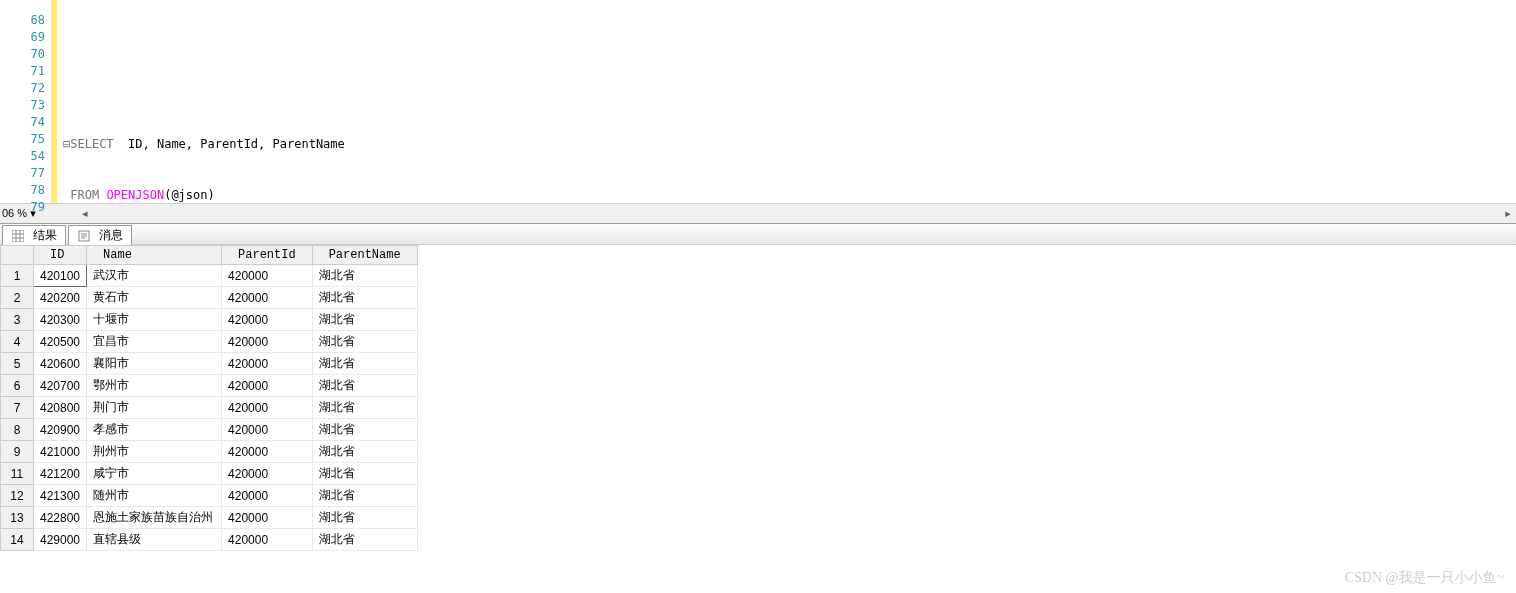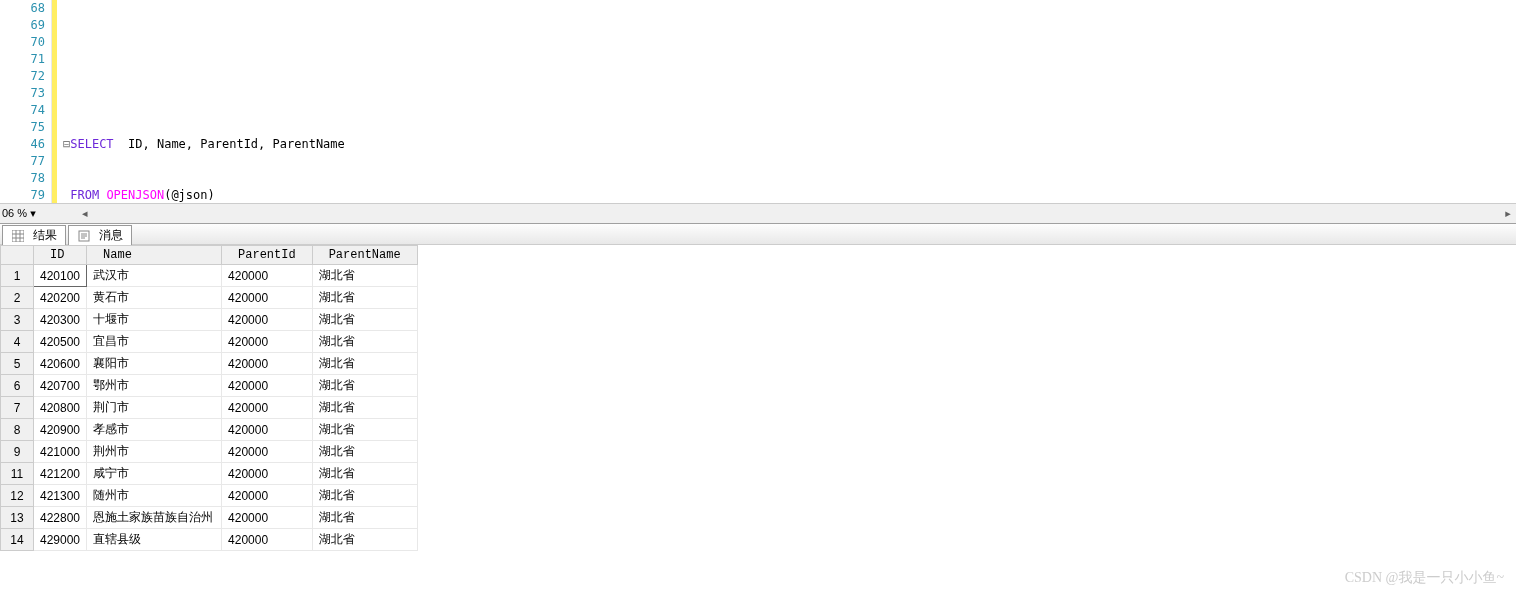--- a/index.html
+++ b/index.html
@@ -1,23 +1,23 @@
 <!DOCTYPE html>
 <html><head>
 <meta charset="utf-8">
 <style>
 * { margin: 0; padding: 0; box-sizing: border-box; }
 body { font-family: "Microsoft YaHei", SimSun, Arial, sans-serif; font-size: 12px; background: #fff; color: #000; position: relative; width: 1516px; height: 593px; overflow: hidden; }
 .editor-area { display: flex; height: 203px; background: #fff; }
-.gutter { width: 52px; background: #fff; border-right: 1px solid #e8e8e8; text-align: right; padding-right: 6px; color: #2b91af; font-family: Consolas, monospace; font-size: 12px; line-height: 17px; padding-top: 0; }
+.gutter { width: 52px; background: #fff; border-right: 1px solid #e8e8e8; text-align: right; padding-right: 6px; color: #2b91af; font-family: Consolas, monospace; font-size: 12px; line-height: 17px; padding-top: 12px; }
 .gutter div { height: 17px; }
 .yellow-bar { width: 5px; background: #ffee62; margin-left: 0; }
 .code-area { flex: 1; font-family: "NSimSun", Consolas, monospace; font-size: 12px; line-height: 17px; padding-left: 6px; white-space: pre; overflow: hidden; position: relative; }
 .code-area .line { height: 17px; }
-.kw { color: #6d28d9; }
+.kw { color: #737373; }
 .fn { color: #ff00ff; }
 .gray { color: #808080; }
 .zoom-bar { height: 20px; border-top: 1px solid #ccc; background: #f0f0f0; display: flex; align-items: center; font-size: 11px; color: #000; padding-left: 2px; gap: 31px; }
 .scroll-track { flex: 1; margin-left: 10px; height: 16px; background: #f0f0f0; display: flex; align-items: center; }
 .scroll-arrow { width: 16px; height: 16px; display: flex; align-items: center; justify-content: center; color: #606060; }
 .tabs-bar { height: 22px; border-top: 1px solid #a0a0a0; border-bottom: 1px solid #ccc; background: linear-gradient(#fdfdfd, #e8e8e8); display: flex; align-items: center; padding-left: 2px; gap: 2px; }
 .tab { display: flex; align-items: center; gap: 8px; padding: 2px 8px; background: #fff; border: 1px solid #999; border-bottom: none; font-size: 12px; height: 20px; margin-top: 2px; }
 .tab-icon { width: 14px; height: 14px; display: inline-flex; align-items: center; justify-content: center; }
 .results-area { flex: 1; overflow: auto; }
 .results-table { border-collapse: collapse; font-size: 12px; }
@@ -37,21 +37,21 @@
 <div class="editor-area">
   <div class="gutter" id="gutter">
       <div>68</div>
       <div>69</div>
       <div>70</div>
       <div>71</div>
       <div>72</div>
       <div>73</div>
       <div>74</div>
       <div>75</div>
-      <div>46</div>
+      <div>54</div>
       <div>77</div>
       <div>78</div>
       <div>79</div>
     </div>
   <div class="yellow-bar"></div>
   <div class="code-area">
     <div class="line"></div>
     <div class="line"></div>
     <div class="line"><span class="gray">⊟</span><span class="kw">SELECT</span><span>  ID, Name, ParentId, ParentName</span></div>
     <div class="line"> <span class="kw">FROM</span> <span class="fn">OPENJSON</span><span>(@json)</span></div>

